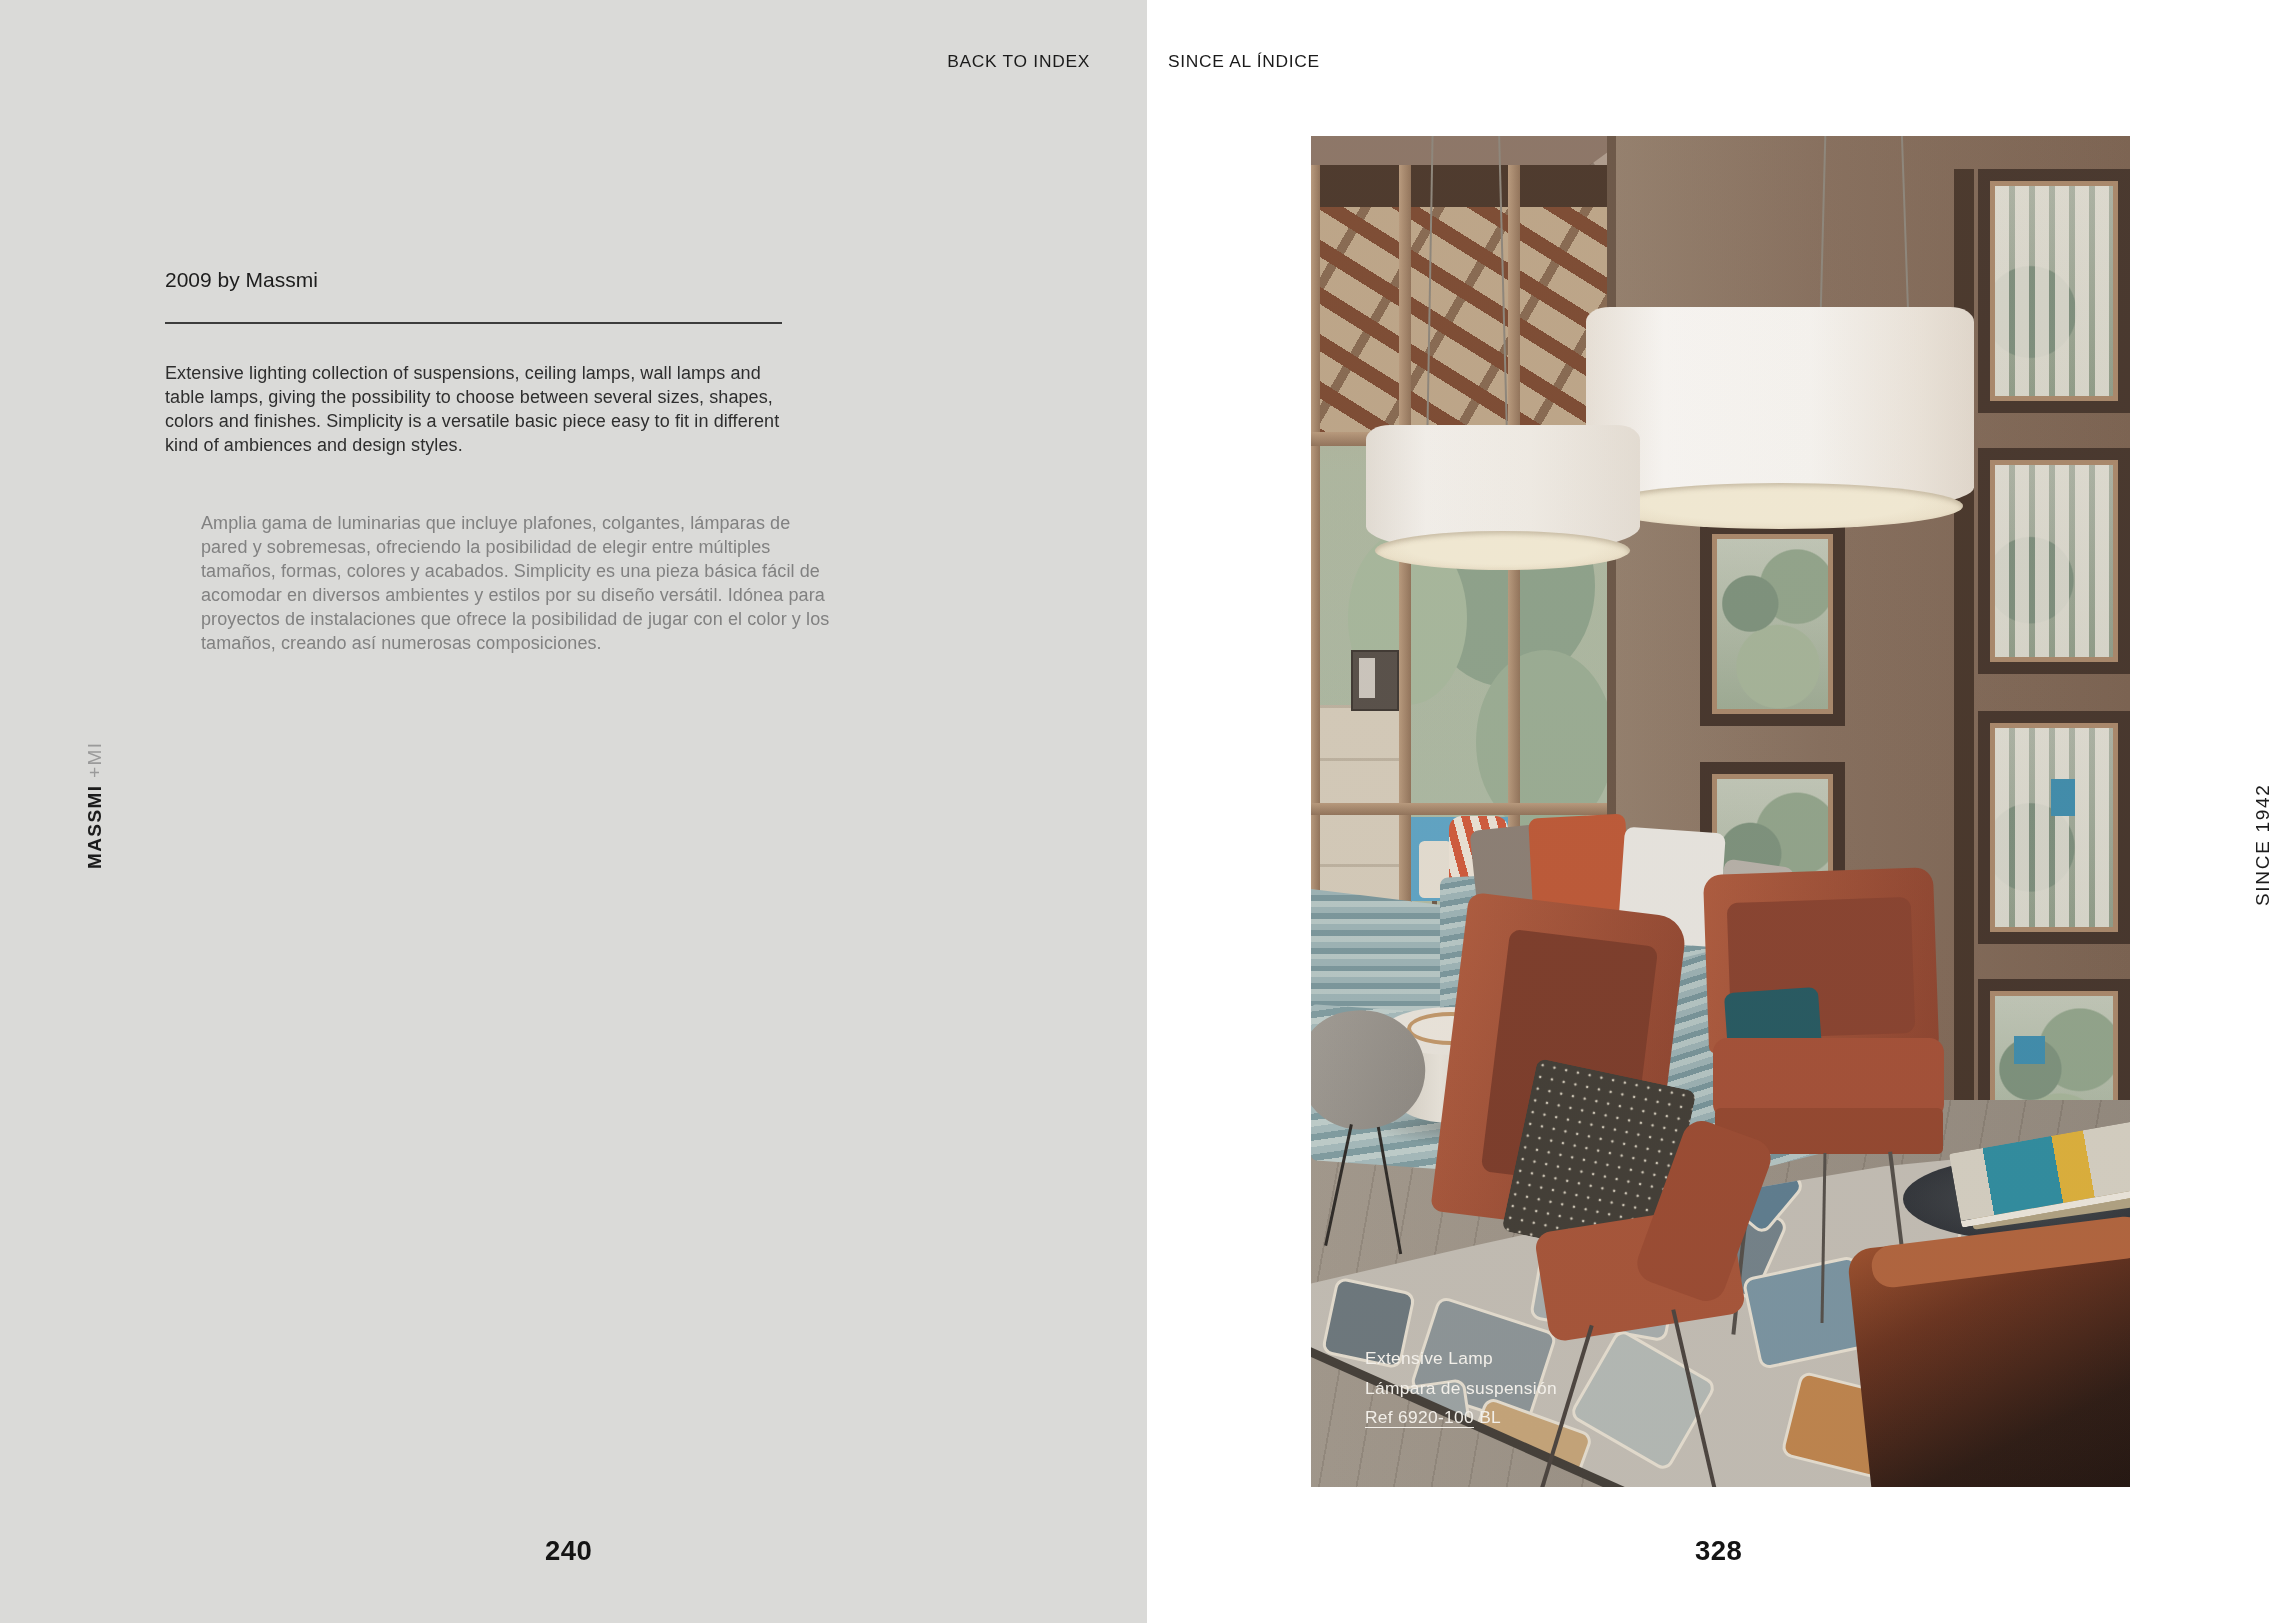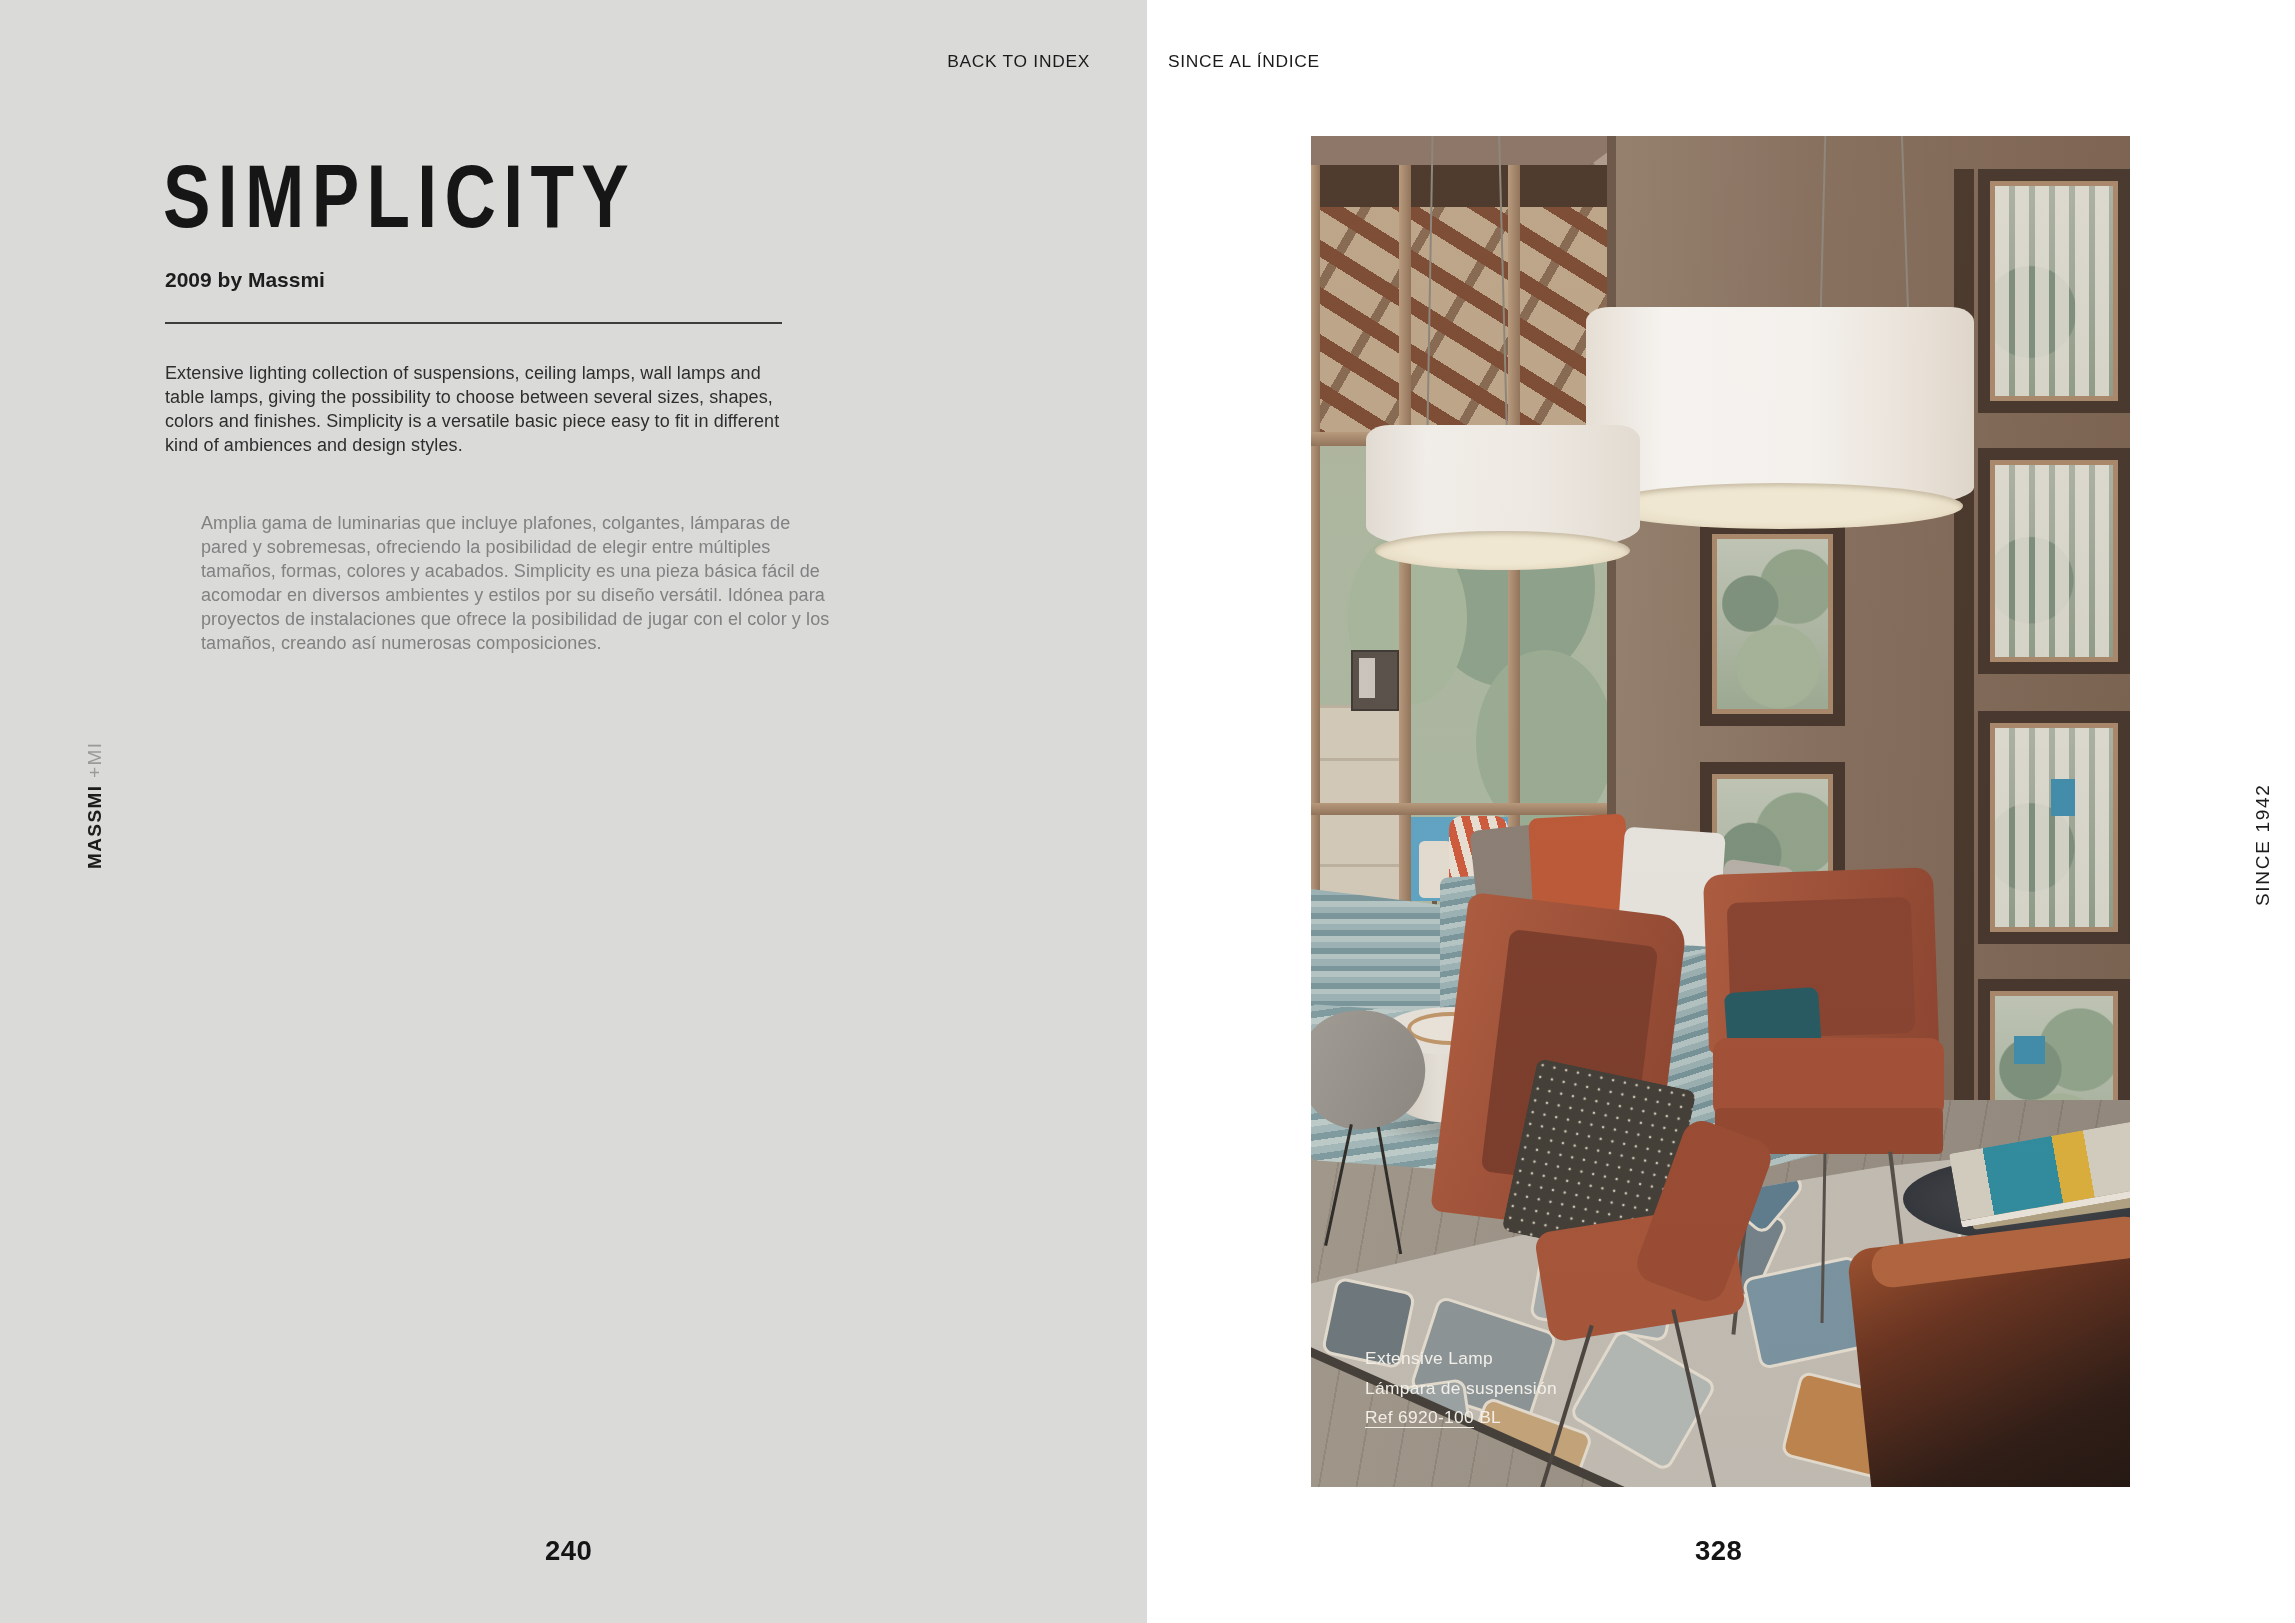--- a/index.html
+++ b/index.html
@@ -15,21 +15,21 @@
   
   .nav-link{top:51px;font-size:17.4px;letter-spacing:0.7px;color:#1b1b1b;cursor:pointer;
             white-space:nowrap;}
   .nav-en{right:1206px;}
   .nav-es{left:1168px;}
 
   
   .title{left:163px;top:145px;font-size:89px;font-weight:bold;color:#161616;
          letter-spacing:9.2px;white-space:nowrap;}
   .title-inner{display:inline-block;transform:scaleX(.8);transform-origin:0 50%;}
-  .subtitle{left:165px;top:268px;font-size:21px;font-weight:bold;color:#1d1d1d;}
+  .subtitle{left:165px;top:268px;font-size:21px;font-weight:normal;color:#1d1d1d;}
   .rule{left:165px;top:322px;width:617px;height:1.8px;background:#3c3c3c;}
   .para{left:165px;width:635px;font-size:18px;line-height:24px;letter-spacing:0.1px;}
   .para-en{top:361px;color:#2e2e2e;}
   .para-es{top:511px;color:#818181;margin-left:36px;}
 
   .pagenum{font-size:27.5px;font-weight:bold;color:#141414;letter-spacing:0.5px;}
   .pagenum-left{left:545px;top:1535px;}
   .pagenum-right{left:1695px;top:1535px;}
 
   .vert{transform-origin:0 0;transform:rotate(-90deg);white-space:nowrap;}
@@ -128,23 +128,20 @@
 <body>
 
 <div class="stage">
 
   <div class="abs page-left"></div>
   <div class="abs page-right"></div>
 
   <div class="abs nav-link nav-en">BACK TO INDEX</div>
   <div class="abs nav-link nav-es">SINCE AL ÍNDICE</div>
 
-  <div class="abs title">
-    <span class="title-inner">SIMPLICITY</span>
-  </div>
   <div class="abs subtitle">2009 by Massmi</div>
   <div class="abs rule"></div>
   <div class="abs para para-en">Extensive lighting collection of suspensions, ceiling lamps, wall lamps and table lamps, giving the possibility to choose between several sizes, shapes, colors and finishes. Simplicity is a versatile basic piece easy to fit in different kind of ambiences and design styles.</div>
   <div class="abs para para-es">Amplia gama de luminarias que incluye plafones, colgantes, lámparas de pared y sobremesas, ofreciendo la posibilidad de elegir entre múltiples tamaños, formas, colores y acabados. Simplicity es una pieza básica fácil de acomodar en diversos ambientes y estilos por su diseño versátil. Idónea para proyectos de instalaciones que ofrece la posibilidad de jugar con el color y los tamaños, creando así numerosas composiciones.</div>
 
   <div class="abs vert brand-vert">
     <span class="brand-name">MASSMI</span>
     <span class="brand-logo">+MI</span>
   </div>
 

